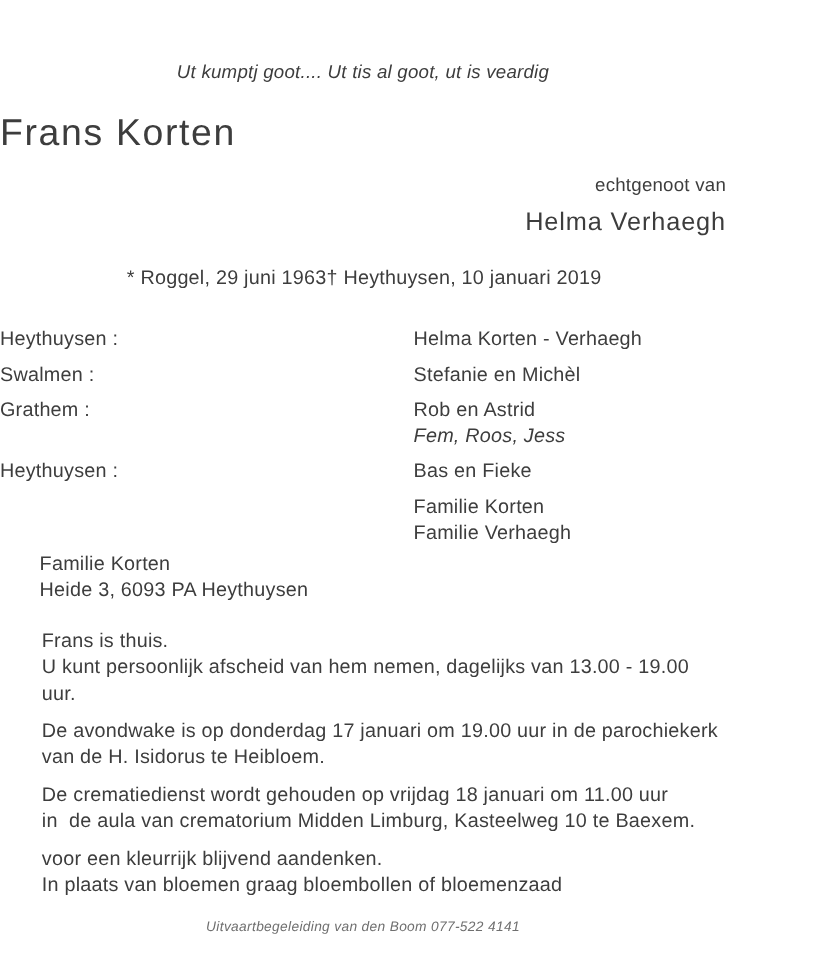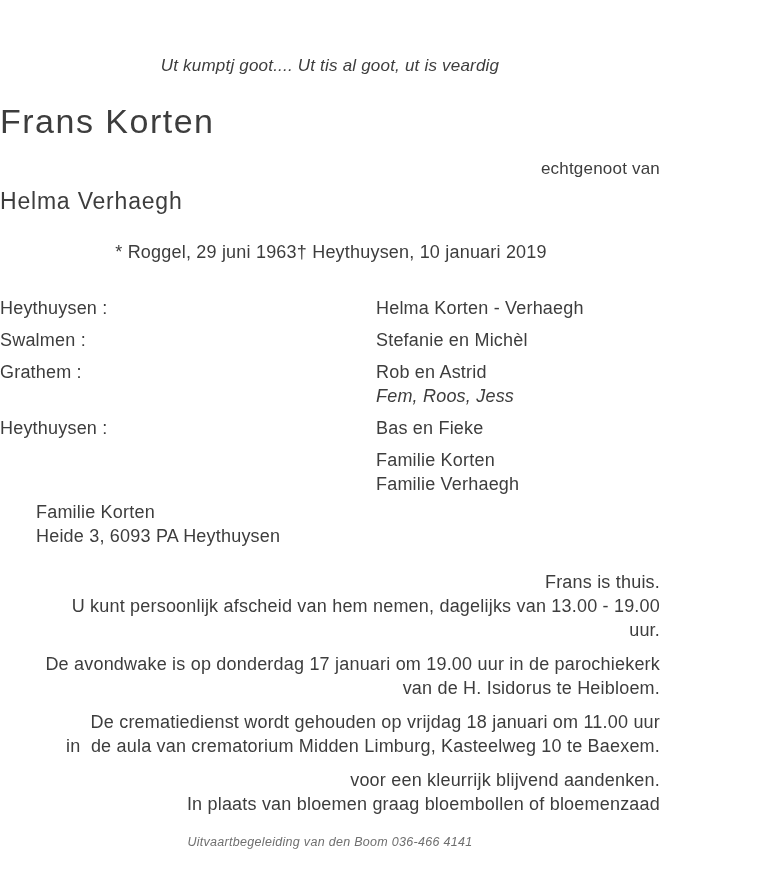--- a/index.html
+++ b/index.html
@@ -39,21 +39,21 @@
     margin-top: 24px;
     font-weight: 400;
   }
   .relation {
     text-align: right;
     font-size: 17px;
     line-height: 22px;
     margin-top: 16px;
   }
   .spouse-name {
-    text-align: left;
+    text-align: right;
     font-size: 23px;
     line-height: 30px;
     letter-spacing: 0.8px;
     margin-top: 6px;
   }
 
   
   .dates-row {
     display: flex;
     justify-content: center;
@@ -87,21 +87,21 @@
     margin-top: 8px;
     line-height: 24px;
   }
 
   
   .address {
     margin-left: 36px;
     margin-top: 4px;
     line-height: 24px;
   }
-  .body-text { margin-left: 38px; text-align: right; }
+  .body-text { margin-left: 38px; }
   .para {
     margin: 0 0 10px 0;
     line-height: 24px;
   }
   .para.first { margin-top: 22px; }
   .para p { margin: 0; }
 
   
   .footer {
     text-align: center;
@@ -173,15 +173,15 @@
     <div class="para">
       <p class="line">De crematiedienst wordt gehouden op vrijdag 18 januari om 11.00 uur</p>
       <p class="line">in  de aula van crematorium Midden Limburg, Kasteelweg 10 te Baexem.</p>
     </div>
     <div class="para">
       <p class="line">voor een kleurrijk blijvend aandenken.</p>
       <p class="line">In plaats van bloemen graag bloembollen of bloemenzaad</p>
     </div>
   </div>
 
-  <div class="footer line">Uitvaartbegeleiding van den Boom 036-466 4141</div>
+  <div class="footer line">Uitvaartbegeleiding van den Boom 077-522 4141</div>
 
 </div>
 
 </body></html>

